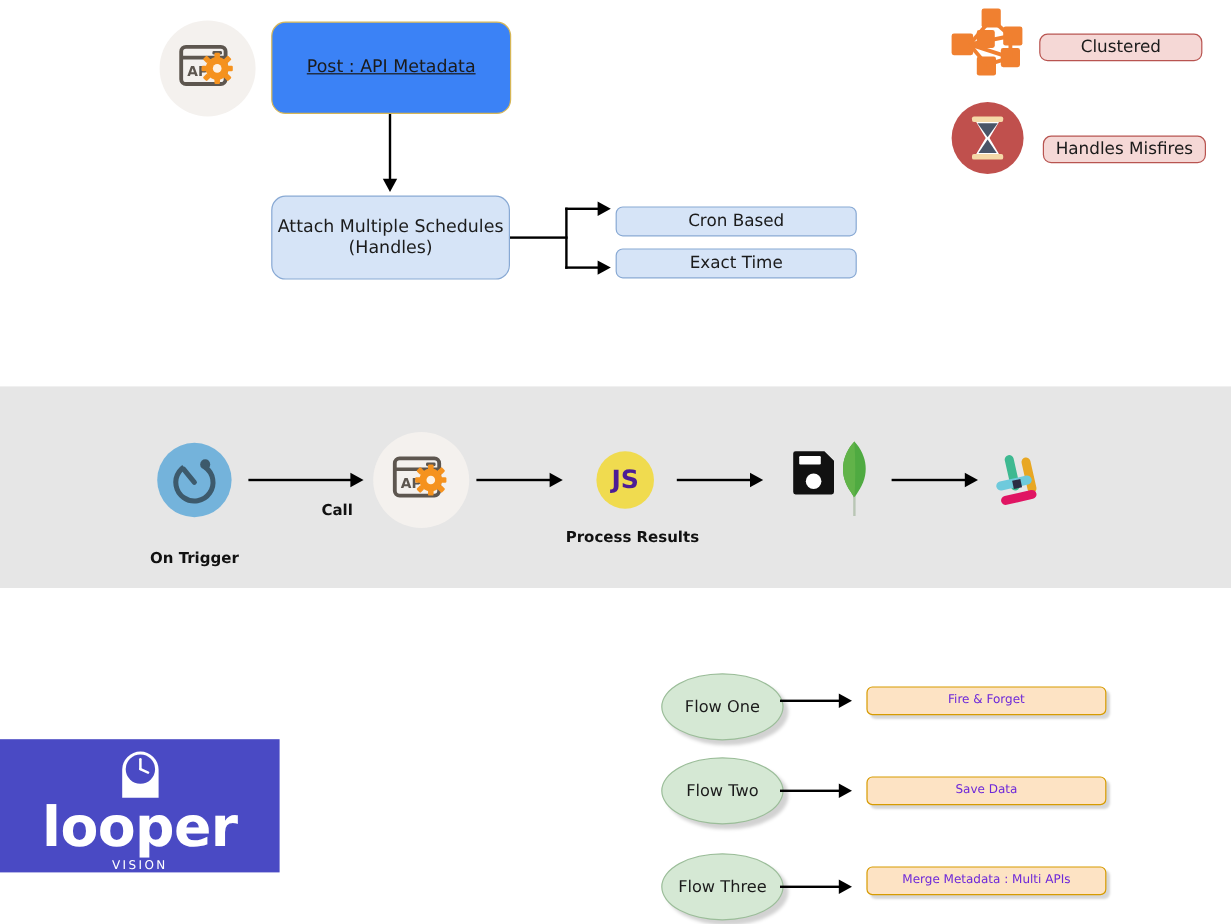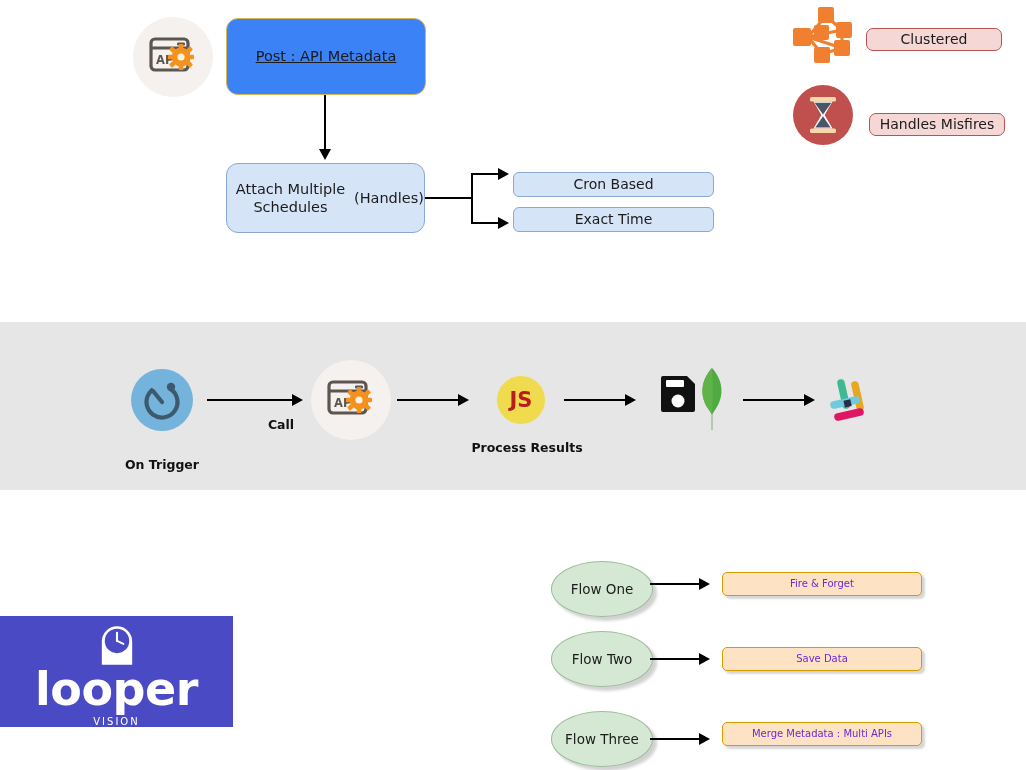--- a/index.html
+++ b/index.html
@@ -168,21 +168,21 @@
   </svg>
 </div>
 
 <div class="abs node node-yellow" style="left:226px; top:18px; width:200px; height:77px;">
   <span>Post : API Metadata</span>
 </div>
 
 <div class="abs arrow-line-v" style="left:324px; top:95px; height:55px;"></div>
 <div class="abs arrow-head-d" style="left:319px; top:149px;"></div>
 
-<div class="abs node node-blue" style="left:226px; top:163px; width:199px; height:70px; flex-direction:row;">
+<div class="abs node node-blue" style="left:226px; top:163px; width:199px; height:70px; flex-direction:column;">
   <span>Attach Multiple Schedules</span>
   <span>(Handles)</span>
 </div>
 
 <div class="abs arrow-line-h" style="left:425px; top:197px; width:48px;"></div>
 <div class="abs arrow-line-v" style="left:471px; top:173px; height:51px;"></div>
 
 <div class="abs arrow-line-h" style="left:471px; top:173px; width:28px;"></div>
 <div class="abs arrow-head-r" style="left:498px; top:168px;"></div>
 
@@ -270,21 +270,21 @@
       </g>
       <circle cx="0" cy="0" r="3.6" fill="#fdf1e3"></circle>
     </g>
   </svg>
 </div>
 
 <div class="abs arrow-line-h" style="left:397px; top:399px; width:62px;"></div>
 <div class="abs arrow-head-r" style="left:458px; top:394px;"></div>
 
 <div class="abs icon-circle" style="left:497px; top:376px; width:48px; height:48px; background:#f0db4f;">
-  <span style="font-size:21px; font-weight:bold; color:#b91c1c; font-family:'DejaVu Sans',sans-serif;">JS</span>
+  <span style="font-size:21px; font-weight:bold; color:#4c1d95; font-family:'DejaVu Sans',sans-serif;">JS</span>
 </div>
 <div class="abs lbl-bold" style="left:452px; top:440px; width:150px;">Process Results</div>
 
 <div class="abs arrow-line-h" style="left:564px; top:399px; width:62px;"></div>
 <div class="abs arrow-head-r" style="left:625px; top:394px;"></div>
 
 <div class="abs" style="left:657px; top:366px; width:76px; height:68px;">
   <svg width="76" height="68" viewBox="0 0 76 68" aria-hidden="true">
     <path d="M4 10 h26 l8 8 v26 a2 2 0 0 1 -2 2 H6 a2 2 0 0 1 -2 -2 V12 a2 2 0 0 1 2 -2 Z" fill="#111111"></path>
     <rect x="9" y="14" width="18" height="7" rx="1" fill="#ffffff"></rect>

